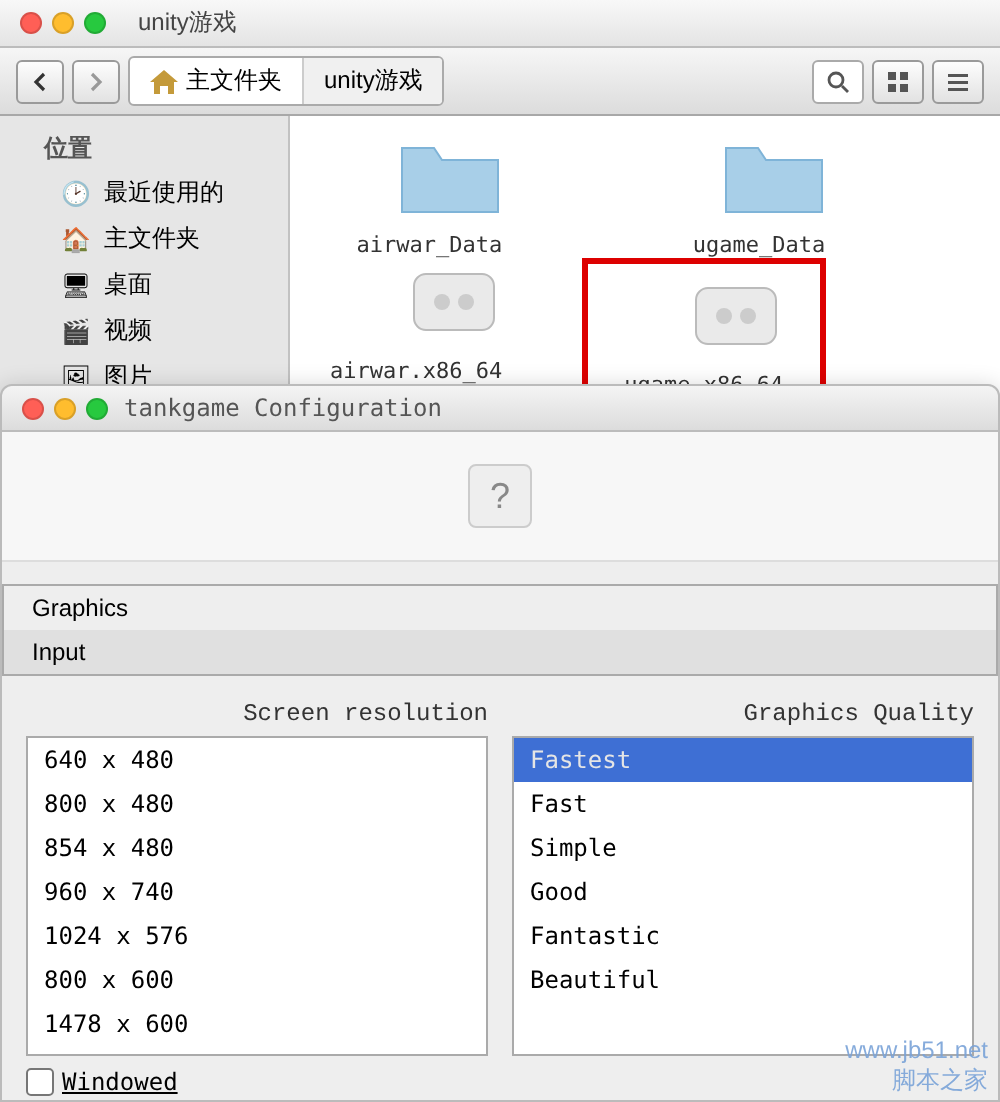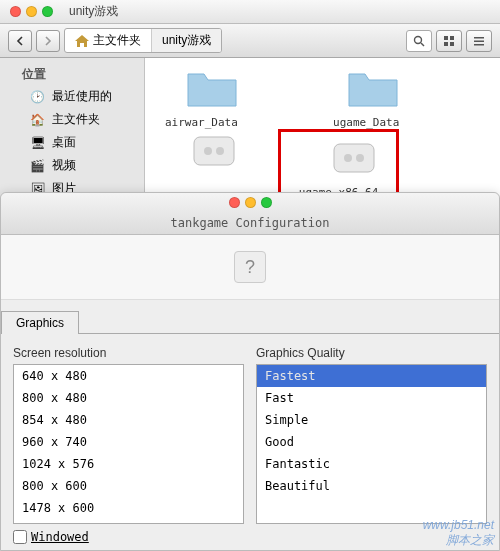--- a/index.html
+++ b/index.html
@@ -31,45 +31,45 @@
 
 .content { flex: 1; display: flex; gap: 40px; padding: 10px 20px; background: #fff; }
 .icon-col { display: flex; flex-direction: column; gap: 8px; align-items: flex-end; }
 .folder-icon { width: 52px; height: 40px; }
 .app-icon { width: 48px; height: 42px; }
 .icon-label { font-family: monospace; font-size: 11px; color: #333; }
 .highlighted { border: 3px solid #d00; padding: 4px 18px; }
 
 
 .dialog { position: absolute; top: 192px; left: 0; right: 0; bottom: 0; background: #eeeeee; border: 1px solid #bbb; border-radius: 6px 6px 0 0; box-shadow: 0 2px 12px rgba(0,0,0,0.2); }
-.dialog-titlebar { background: linear-gradient(#f4f4f4,#dcdcdc); border-bottom: 1px solid #bcbcbc; border-radius: 6px 6px 0 0; padding: 4px 10px; display: flex; align-items: center; gap: 8px; flex-direction: column; }
+.dialog-titlebar { background: linear-gradient(#f4f4f4,#dcdcdc); border-bottom: 1px solid #bcbcbc; border-radius: 6px 6px 0 0; padding: 4px 10px; display: flex; align-items: center; gap: 8px; }
 .dialog-title { color: #555; font-family: monospace; }
 .dialog-header { padding: 16px; text-align: center; background: #f7f7f7; border-bottom: 1px solid #ddd; }
 .unity-logo { width: 32px; height: 32px; display: inline-block; background: #eee; border: 1px solid #ccc; border-radius: 4px; font-size: 18px; line-height: 30px; color: #888; }
 
-.tabbar { display: flex; margin-top: 10px; }
+.tabbar { display: flex; margin-top: 10px; flex-direction: column; }
 .tab { padding: 4px 14px; background: #e0e0e0; border: 1px solid #aaa; border-bottom: none; font-family: monospace; cursor: pointer; }
 .tab.active { background: #eeeeee; position: relative; top: 1px; }
 .tab-content { border-top: 1px solid #aaa; padding: 10px 12px 8px; display: flex; gap: 12px; }
 
 .col { flex: 1; }
-.col-label { font-family: Liberation Sans, sans-serif; padding: 2px 0 4px; color: #333; }
+.col-label { font-family: Liberation Mono, monospace; padding: 2px 0 4px; color: #333; text-align: right; }
 .listbox { background: #fff; border: 1px solid #aaa; height: 160px; overflow: hidden; }
 .listbox .opt { padding: 4px 8px; font-family: monospace; cursor: pointer; }
 .listbox .opt.selected { background: #3e6fd4; color: #e5e5e5; }
 
 .windowed-row { margin-top: 6px; display: flex; align-items: center; gap: 4px; }
 .windowed-row input { width: 14px; height: 14px; }
 .windowed-label { font-family: monospace; text-decoration: underline; }
 
 .footer { padding: 8px 12px; display: flex; gap: 8px; align-items: center; }
 .btn { padding: 3px 18px; background: linear-gradient(#fdfdfd,#e6e6e6); border: 1px solid #999; border-radius: 4px; font-family: monospace; cursor: pointer; }
 .red-box { border: 3px solid #d00; width: 120px; height: 28px; }
 
-.watermark { position: absolute; right: 6px; bottom: 4px; color: #7aa3d8; font-size: 12px; text-align: right; line-height: 1.2; opacity: 0.9; pointer-events: none; font-style: italic; }
+.watermark { position: absolute; right: 6px; bottom: 4px; color: #7aa3d8; font-size: 12px; text-align: right; line-height: 1.2; opacity: 0.9; pointer-events: none; }
 </style>
 </head>
 <body>
 
 <div class="finder">
   <div class="finder-titlebar">
     <div class="traffic">
       <div class="dot red"></div>
       <div class="dot yel"></div>
       <div class="dot grn"></div>
@@ -159,20 +159,21 @@
               <path d="M2 6 L18 6 L22 12 L50 12 L50 38 L2 38 Z" fill="#a8cfe8" stroke="#7fb4d8"></path>
             </svg>
           <span class="icon-label">airwar_Data</span>
         </div>
         <div class="icon-col">
           <svg class="app-icon" viewBox="0 0 48 42">
               <rect x="4" y="8" width="40" height="28" rx="6" fill="#eaeaea" stroke="#bbb"></rect>
               <circle cx="18" cy="22" r="4" fill="#ccc"></circle>
               <circle cx="30" cy="22" r="4" fill="#ccc"></circle>
             </svg>
+          <span class="icon-label">airwar.x86_64</span>
         </div>
       </div>
       <div>
         <div class="icon-col">
           <svg class="folder-icon" viewBox="0 0 52 40">
               <path d="M2 6 L18 6 L22 12 L50 12 L50 38 L2 38 Z" fill="#a8cfe8" stroke="#7fb4d8"></path>
             </svg>
           <span class="icon-label">ugame_Data</span>
         </div>
         <div class="icon-col highlighted">
@@ -197,20 +198,21 @@
     </div>
     <span class="dialog-title">tankgame Configuration</span>
   </div>
 
   <div class="dialog-header">
     <span class="unity-logo">?</span>
   </div>
 
   <div class="tabbar">
     <div class="tab active"><span>Graphics</span></div>
+    <div class="tab"><span>Input</span></div>
   </div>
 
   <div class="tab-content">
     <div class="col">
       <div class="col-label">Screen resolution</div>
       <div class="listbox">
         <div class="opt">640 x 480</div>
         <div class="opt">800 x 480</div>
         <div class="opt">854 x 480</div>
         <div class="opt">960 x 740</div>

